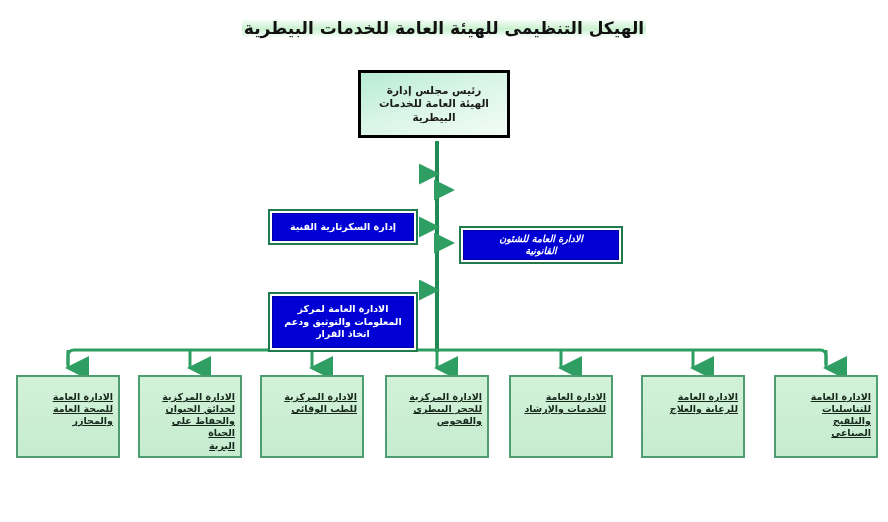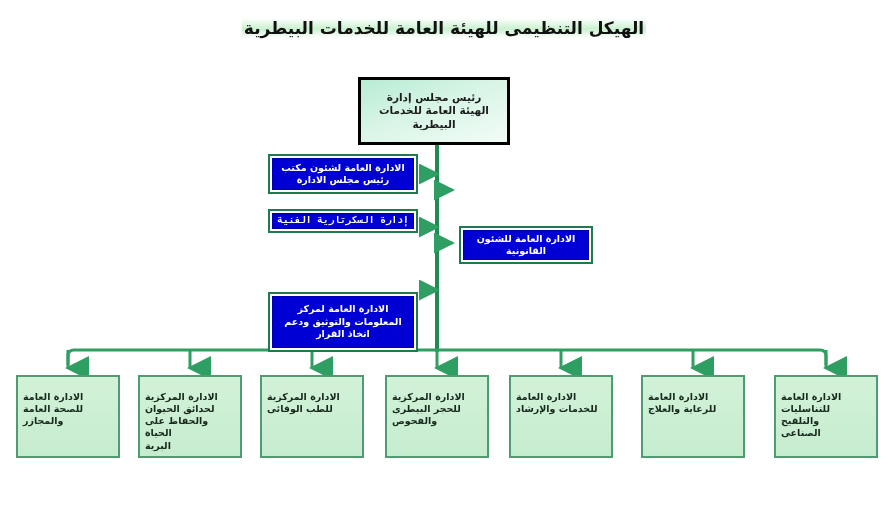--- a/index.html
+++ b/index.html
@@ -84,21 +84,22 @@
     color: #17281c;
     font-size: 9.5px;
     font-weight: 600;
     padding: 4px 5px;
     align-items: flex-start;
   }
   .node-green > .inner {
     width: 100%;
     padding-top: 10px;
     white-space: pre-line;
-    text-align: left;
+    text-align: right;
+    text-decoration: underline;
   }
 
   #title {
     position: absolute;
     left: 0;
     top: 18px;
     width: 888px;
     text-align: center;
     font-size: 17px;
     font-weight: 700;
@@ -153,43 +154,39 @@
       <path d="M68,350 L68,368" marker-end="url(#arrD)"></path>
       <path d="M190,350 L190,368" marker-end="url(#arrD)"></path>
       <path d="M312,350 L312,368" marker-end="url(#arrD)"></path>
       <path d="M437,350 L437,368" marker-end="url(#arrD)"></path>
       <path d="M561,350 L561,368" marker-end="url(#arrD)"></path>
       <path d="M693,350 L693,368" marker-end="url(#arrD)"></path>
       <path d="M826,350 L826,368" marker-end="url(#arrD)"></path>
     </g>
   </svg>
 
-  <div class="node node-root" style="left:358px; top:70px; width:152px; height:68px;margin-top:7px;">
+  <div class="node node-root" style="left:358px; top:70px; width:152px; height:68px;">
     <span>رئيس مجلس إدارة
 الهيئة العامة للخدمات
 البيطرية</span>
   </div>
 
-  <div class="node node-blue" style="left:268px; top:154px; width:150px; height:40px;">
-    <span class="inner">الادارة العامة لشئون مكتب
-رئيس مجلس الادارة</span>
-  </div>
-
-  <div class="node node-blue" style="left:268px; top:209px; width:150px; height:24px;font-family:Liberation Mono, monospace;">
+
+  <div class="node node-blue" style="left:268px; top:209px; width:150px; height:36px;">
     <span class="inner">إدارة السكرتارية الفنية</span>
   </div>
 
   <div class="node node-blue" style="left:268px; top:260px; width:150px; height:60px;margin-top:32px;">
     <span class="inner">الادارة العامة لمركز
 المعلومات والتوثيق ودعم
 اتخاذ القرار</span>
   </div>
 
 
-  <div class="node node-blue" style="left:459px; top:226px; width:134px; height:38px;">
+  <div class="node node-blue" style="left:459px; top:226px; width:164px; height:38px;font-style:italic;">
     <span class="inner">الادارة العامة للشئون
 القانونية</span>
   </div>
 
   <div class="node node-green" style="left:774px; top:375px; width:104px; height:83px;">
     <span class="inner">الادارة العامة
 للتناسليات والتلقيح
 الصناعى</span>
   </div>
 

